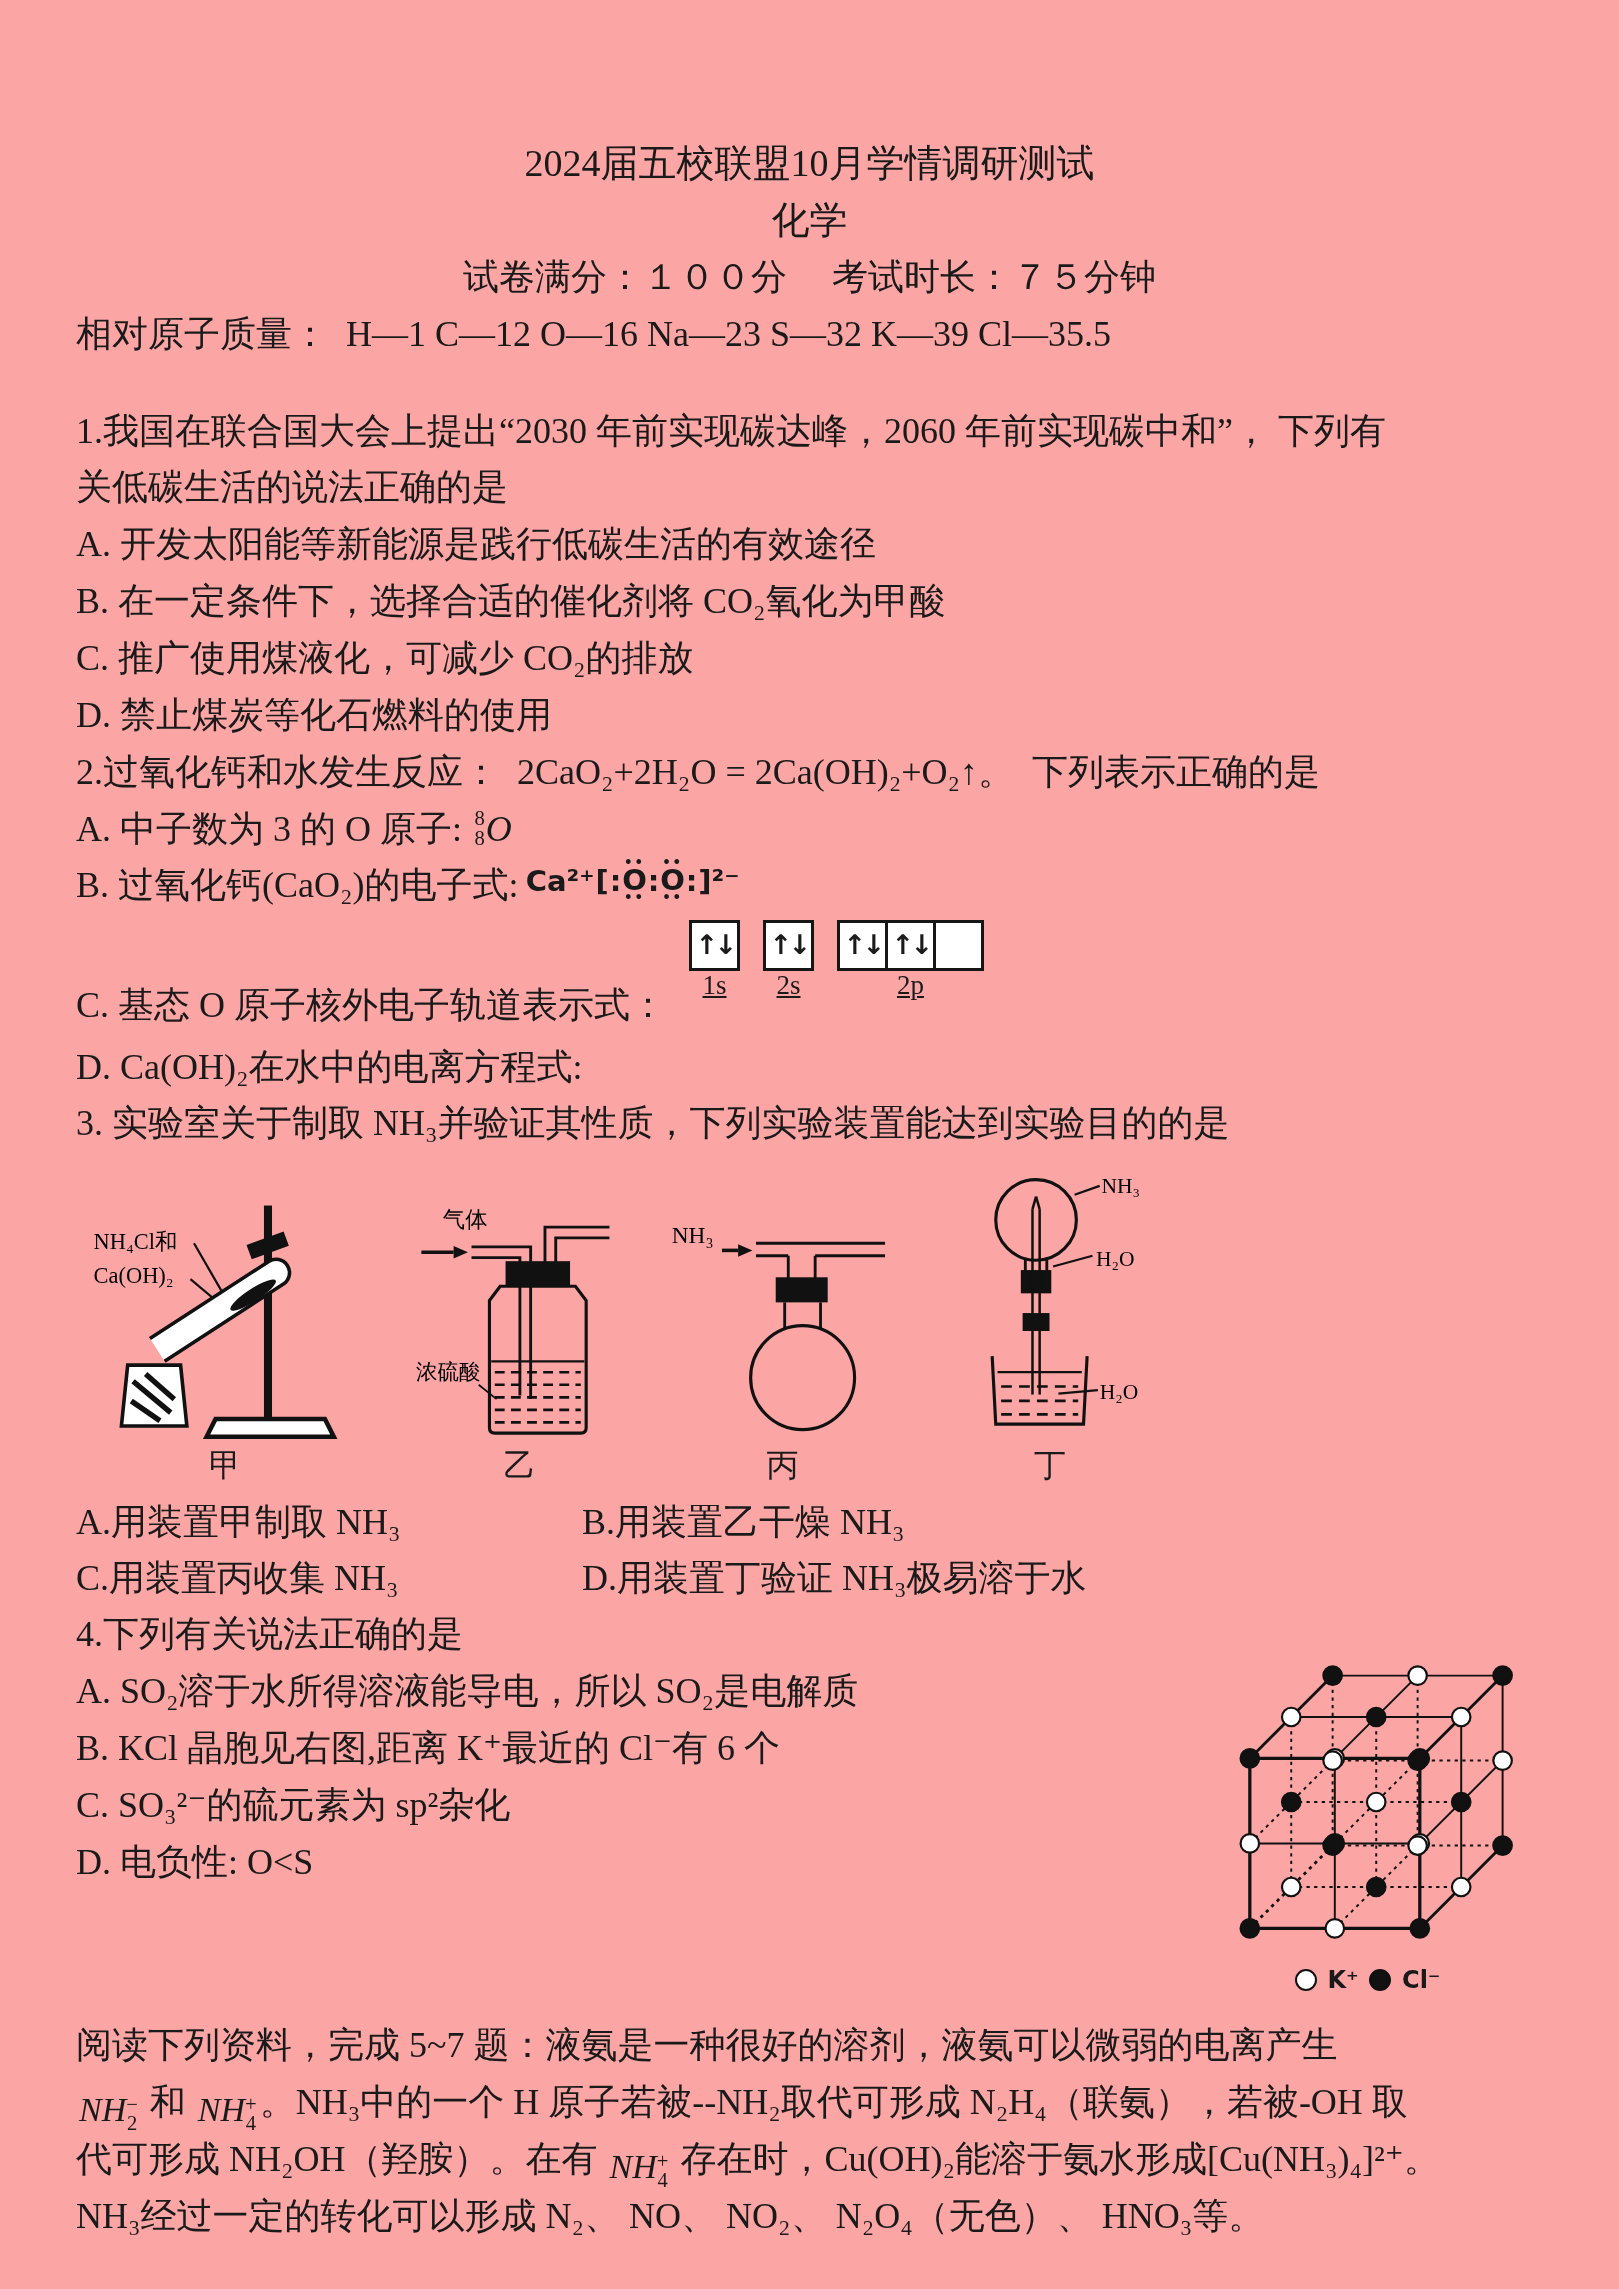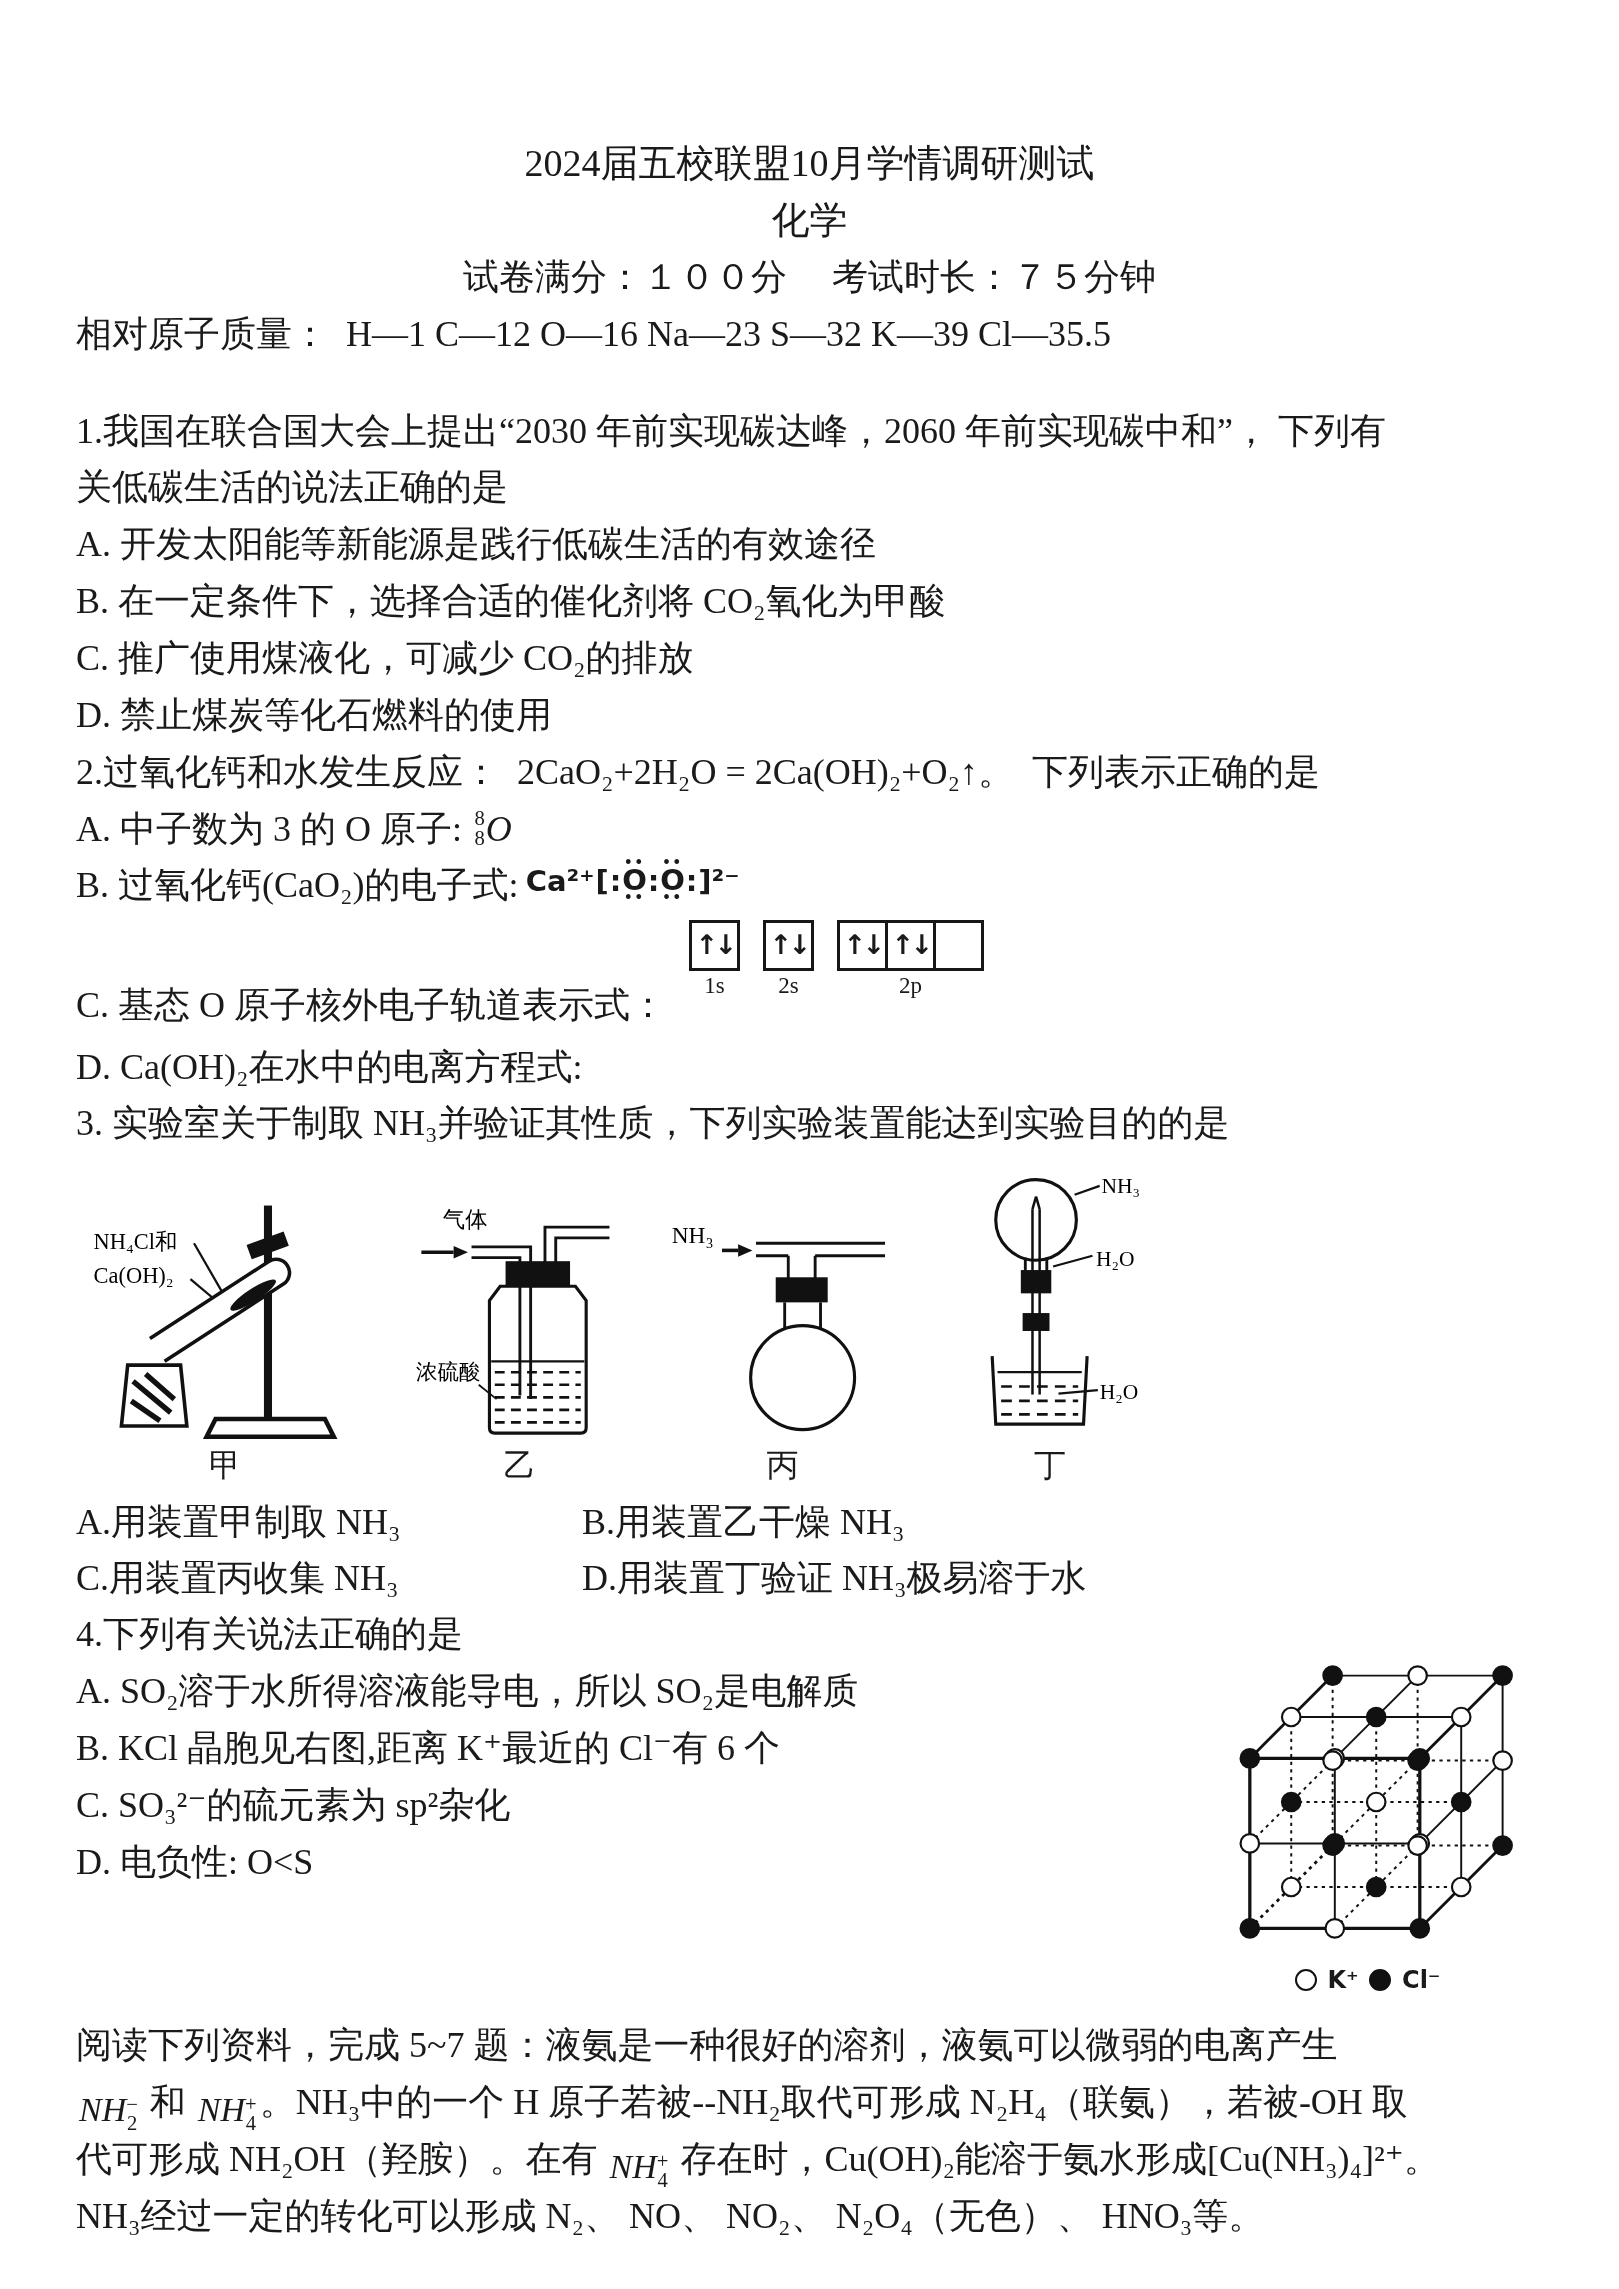--- a/index.html
+++ b/index.html
@@ -1,20 +1,20 @@
 <!DOCTYPE html>
 <html style="font-size:14.3px"><head>
 <meta charset="utf-8">
 <style>
   html,body{margin:0;padding:0;background:#e8e8e8;}
   .page{
     position:relative;
     width:1619px;height:2289px;
     margin:0 auto;
-    background:#ffffff;
+    background:#fca5a5;
     color:#1a1a1a;
     font-family:"Liberation Serif","DejaVu Serif",serif;
     font-size:36px;
     line-height:56px;
     box-sizing:border-box;
     padding:134px 76px 0 76px;
     overflow:hidden;
   }
   .line{white-space:pre-wrap;margin:0.9px 0;}
   .center{text-align:center;}
@@ -39,21 +39,21 @@
   .edotO .oatom{line-height:27px;}
 
   
   .line-orb{display:flex;align-items:flex-end;height:115px;margin:5.4px 0;}
   .orb{display:flex;gap:23px;margin-left:23px;align-self:flex-start;margin-top:1.8px;}
   .orb-group{display:flex;flex-direction:column;align-items:center;}
   .orb-boxes{display:flex;}
   .obox{width:45px;height:45px;border:3.1px solid #161616;display:flex;align-items:center;justify-content:center;
     font-family:"DejaVu Sans",sans-serif;font-weight:bold;font-size:27px;letter-spacing:-3.6px;background:#fff;}
   .orb-boxes .obox + .obox{margin-left:-3.1px;}
-  .orb-label{font-size:23px;line-height:23px;margin-top:2.7px;}
+  .orb-label{font-size:27px;line-height:23px;margin-top:2.7px;text-decoration:underline;}
 
   .math{font-style:italic;font-size:36px;letter-spacing:0.9px;}
 
   
   .ion{display:inline-flex;align-items:flex-start;font-style:italic;vertical-align:-7.2px;margin:0 3px;}
   .ion .base{font-size:34px;line-height:36px;}
   .ion .ss{font-size:20.6px;line-height:19px;transform:translateY(2.7px);}
 
   
   .apparatus-row{display:flex;align-items:flex-end;gap:48px;margin:14.3px 0 9px 5.4px;}

